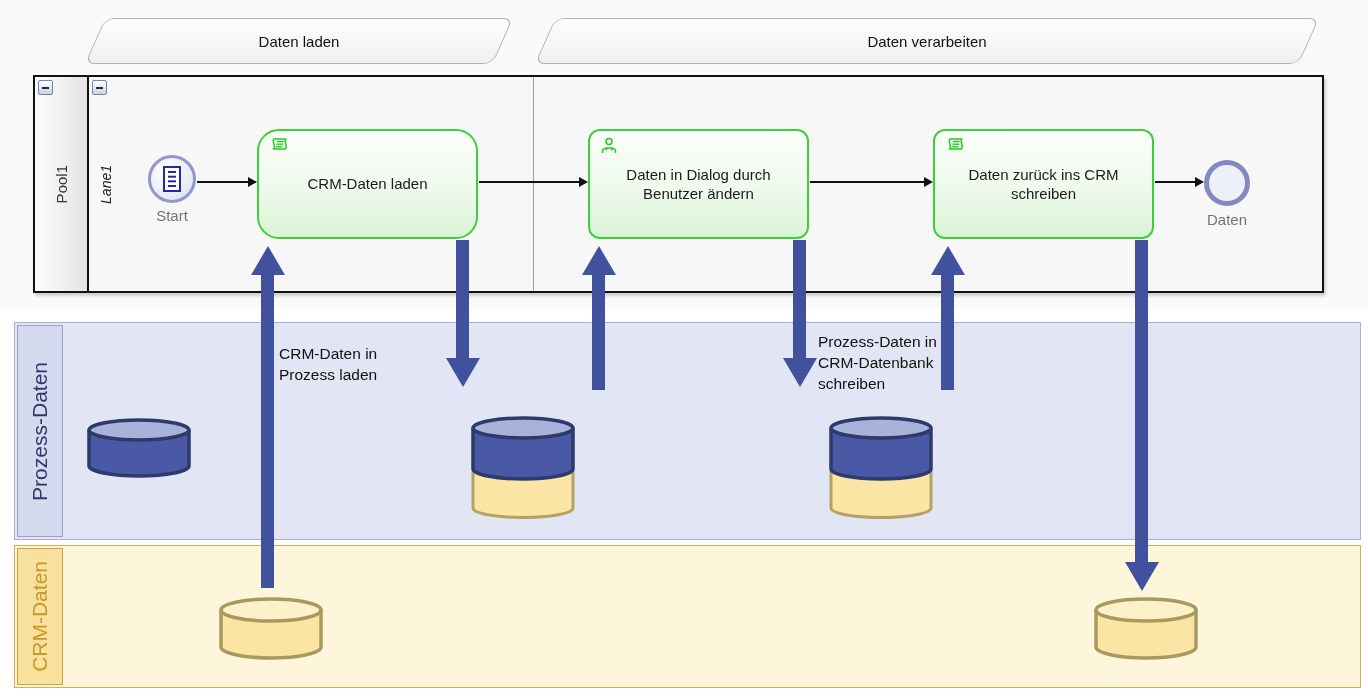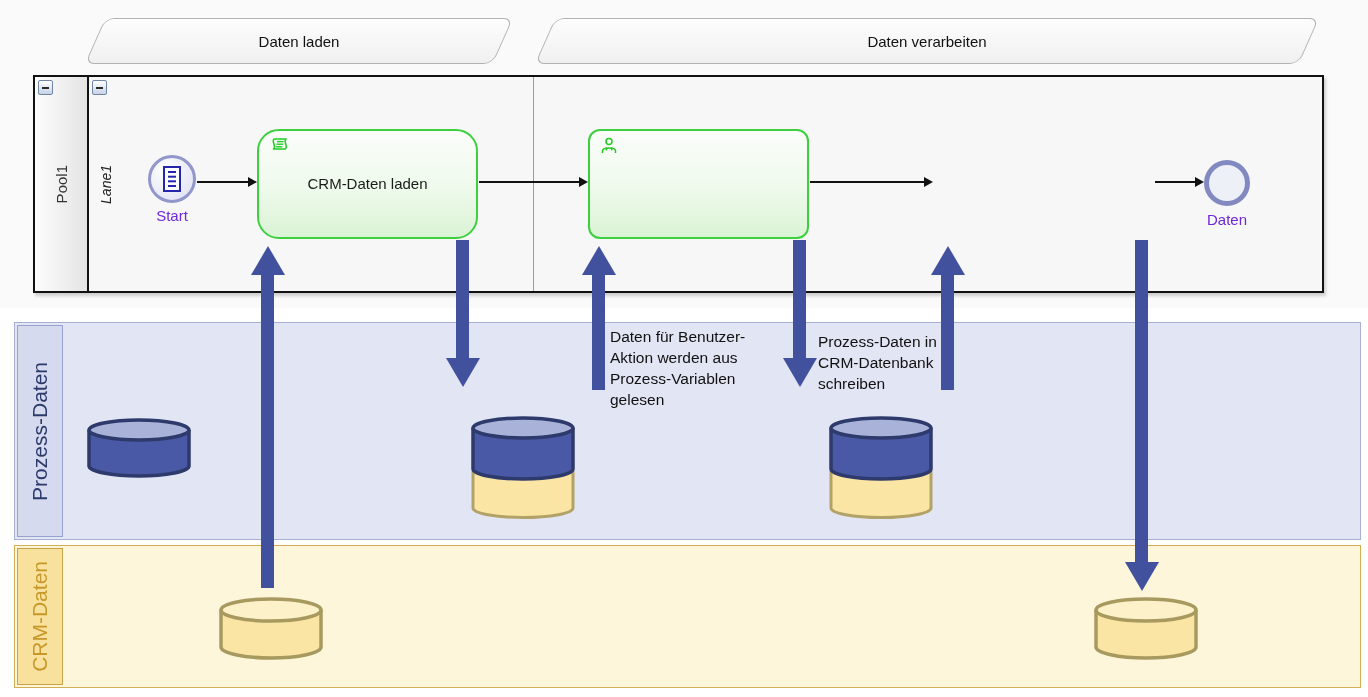--- a/index.html
+++ b/index.html
@@ -29,21 +29,21 @@
   .minusbtn{position:absolute;width:13px;height:13px;border:1px solid #6f86a8;border-radius:2px;
         background:linear-gradient(180deg,#ffffff,#c7d3e6);display:flex;align-items:center;justify-content:center;}
   .minusglyph{width:7px;height:2px;background:#2a2a2a;}
 
   
   .start-event{position:absolute;left:148px;top:155px;width:48px;height:48px;border-radius:50%;
         border:3px solid #9197cb;background:radial-gradient(circle at 35% 30%, #ffffff, #dcdef2);
         display:flex;align-items:center;justify-content:center;box-sizing:border-box;}
   .end-event{position:absolute;left:1204px;top:160px;width:46px;height:46px;border-radius:50%;
         border:5px solid #8289c0;background:#eef0f8;box-sizing:border-box;}
-  .event-label{position:absolute;font-size:15px;color:#6d28d9;text-align:center;}
+  .event-label{position:absolute;font-size:15px;color:#737373;text-align:center;}
 
   
   .task{position:absolute;top:129px;width:221px;height:110px;border:2px solid #3ecf3e;border-radius:12px;
         background:linear-gradient(180deg,#fbfdfa 0%,#eefaec 55%,#daf3d5 100%);
         display:flex;align-items:center;justify-content:center;text-align:center;
         font-size:15px;color:#1a1a1a;padding:0 16px;box-sizing:border-box;line-height:1.3;}
   .task-icon{position:absolute;top:6px;left:9px;}
 
   
   .fline{position:absolute;top:181px;height:2px;background:#111;}
@@ -134,41 +134,49 @@
     <span>CRM-Daten laden</span>
   </div>
 
   <div class="task" style="left:588px;">
     <svg class="task-icon" width="20" height="17" viewBox="0 0 20 17">
       <circle cx="10" cy="4.6" r="3" fill="none" stroke="#22cc22" stroke-width="1.5"></circle>
       <path d="M3.5 16 V13.8 C3.5 10 16.5 10 16.5 13.8 V16" fill="none" stroke="#22cc22" stroke-width="1.5"></path>
       <line x1="7.3" y1="10.6" x2="7.3" y2="13.4" stroke="#22cc22" stroke-width="1.3"></line>
       <line x1="12.7" y1="10.6" x2="12.7" y2="13.4" stroke="#22cc22" stroke-width="1.3"></line>
     </svg>
-  </div>
-
+    <span>Daten in Dialog durch Benutzer ändern</span>
+  </div>
+
+  <div class="task" style="left:933px;">
+    <svg class="task-icon" width="22" height="17" viewBox="0 0 22 17">
+      <path d="M6 2 H18 C15 4.8 20.5 8.6 17.3 12 H5.5 C9 9 3 5 6 2 Z" fill="none" stroke="#22cc22" stroke-width="1.5" stroke-linejoin="round"></path>
+      <line x1="9" y1="4.6" x2="15.6" y2="4.6" stroke="#22cc22" stroke-width="1.4"></line>
+      <line x1="8.4" y1="7.2" x2="15.2" y2="7.2" stroke="#22cc22" stroke-width="1.4"></line>
+      <line x1="7.8" y1="9.8" x2="14.4" y2="9.8" stroke="#22cc22" stroke-width="1.4"></line>
+    </svg>
+    <span>Daten zurück ins CRM schreiben</span>
+  </div>
 
   <div class="end-event"></div>
   <div class="event-label" style="left:1199px;top:211px;width:56px;">Daten</div>
 
   <div class="data-lane lane-process">
     <div class="lane-strip strip-process">
       <span class="vlabel">Prozess-Daten</span>
     </div>
   </div>
   <div class="data-lane lane-crm">
     <div class="lane-strip strip-crm">
       <span class="vlabel">CRM-Daten</span>
     </div>
   </div>
 
-  <div class="note" style="left:610px;top:326px;">Daten für Benutzer-
-Aktion werden aus
-Prozess-Variablen
-gelesen</div>
+  <div class="note" style="left:279px;top:343px;">CRM-Daten in
+Prozess laden</div>
   <div class="note" style="left:818px;top:331px;">Prozess-Daten in
 CRM-Datenbank
 schreiben</div>
 
   <svg class="dbsvg" style="left:85px;top:417px;" width="108" height="62" viewBox="0 0 108 62">
     <path d="M4 13 v36 a50 10 0 0 0 100 0 v-36" fill="#4a59a5" stroke="#2d3a6b" stroke-width="3.5"></path>
     <ellipse cx="54" cy="13" rx="50" ry="10" fill="#a9b2d9" stroke="#2d3a6b" stroke-width="3.5"></ellipse>
   </svg>
 
   <svg class="dbsvg" style="left:469px;top:414px;" width="108" height="112" viewBox="0 0 108 112">

